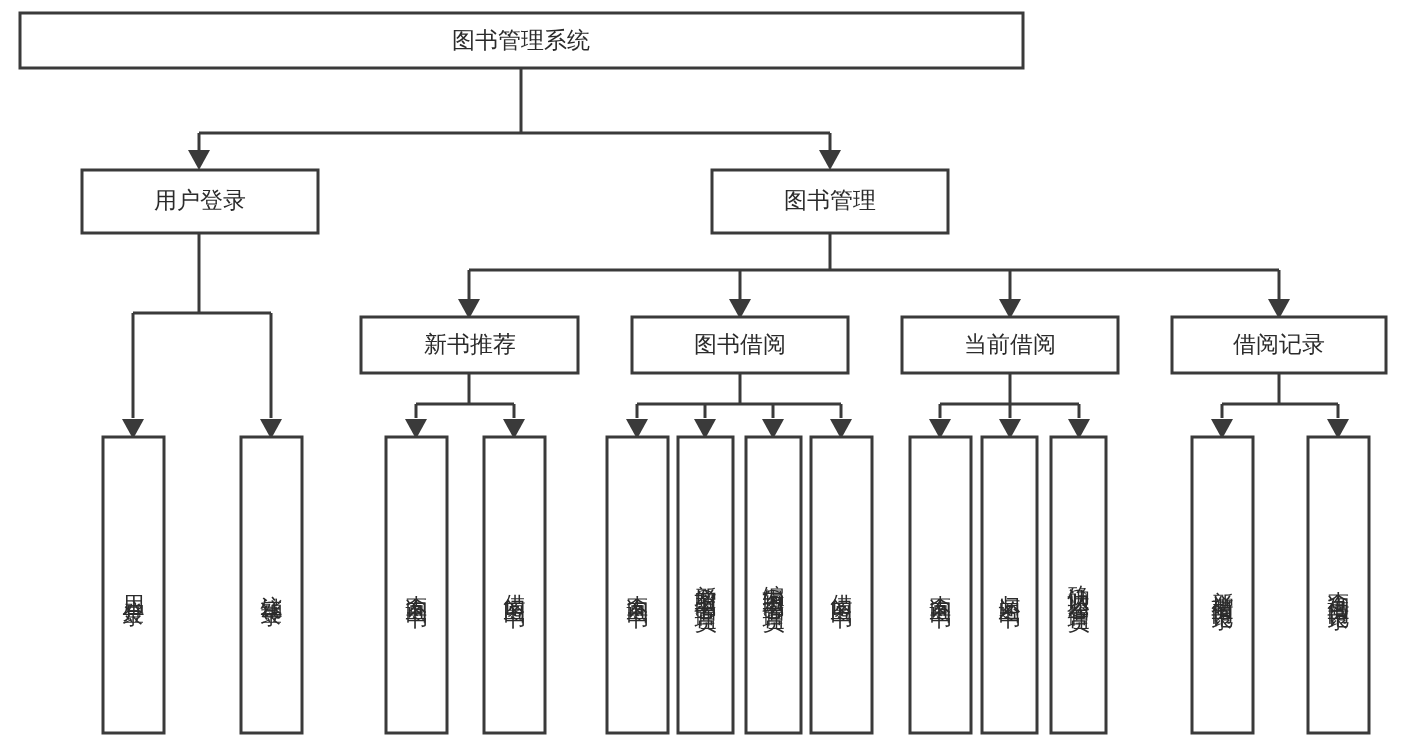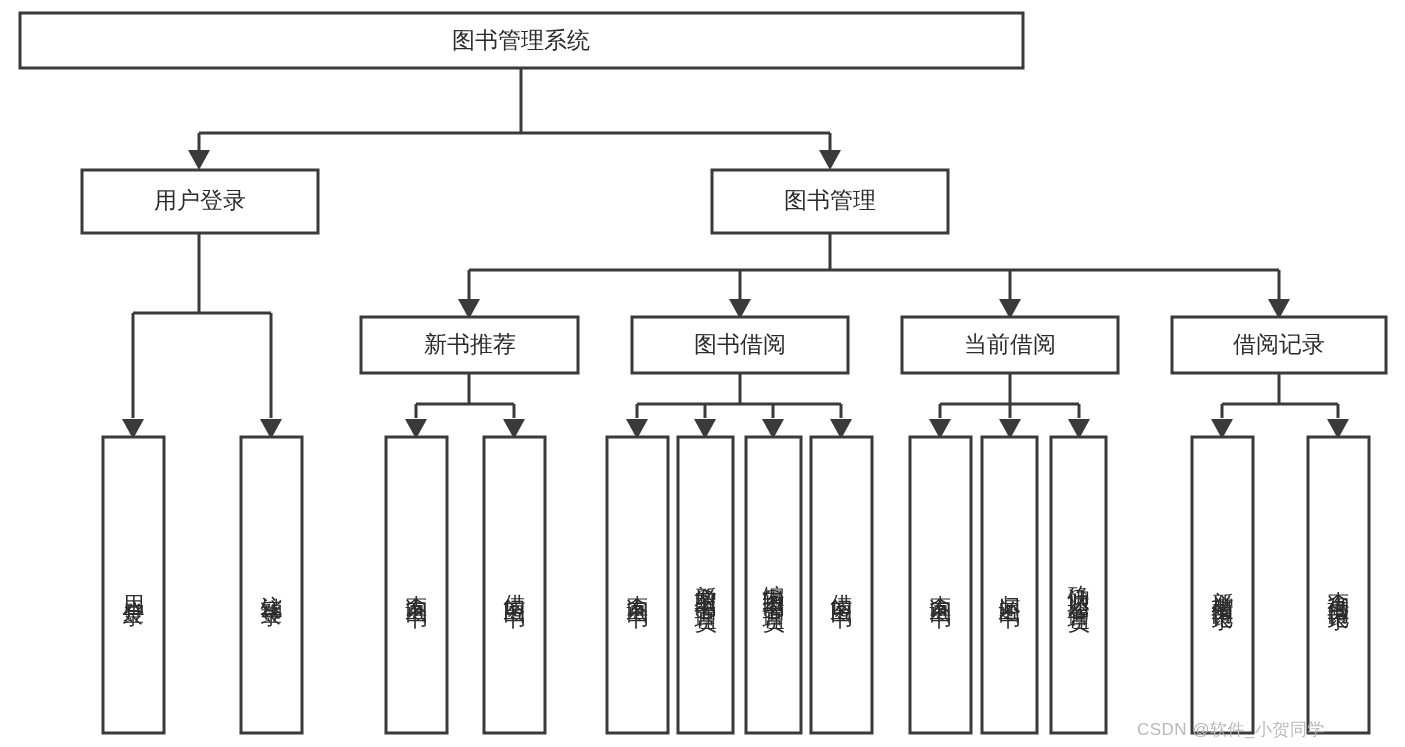--- a/index.html
+++ b/index.html
@@ -254,14 +254,13 @@
         <span style="writing-mode: vertical-rl; text-orientation: upright; font-family: &quot;Liberation Sans&quot;, &quot;DejaVu Sans&quot;, sans-serif; font-size: 22px; line-height: 1; letter-spacing: 4px; color: rgb(43, 43, 43); white-space: nowrap;">确认归还（管理员）</span>
       </div>
       <div style="position: absolute; left: 1192px; top: 437px; width: 61px; height: 296px; display: flex; align-items: center; justify-content: center; pointer-events: none;">
         <span style="writing-mode: vertical-rl; text-orientation: upright; font-family: &quot;Liberation Sans&quot;, &quot;DejaVu Sans&quot;, sans-serif; font-size: 22px; line-height: 1; letter-spacing: 4px; color: rgb(43, 43, 43); white-space: nowrap;">新增借阅记录</span>
       </div>
       <div style="position: absolute; left: 1308px; top: 437px; width: 61px; height: 296px; display: flex; align-items: center; justify-content: center; pointer-events: none;">
         <span style="writing-mode: vertical-rl; text-orientation: upright; font-family: &quot;Liberation Sans&quot;, &quot;DejaVu Sans&quot;, sans-serif; font-size: 22px; line-height: 1; letter-spacing: 4px; color: rgb(43, 43, 43); white-space: nowrap;">查询借阅记录</span>
       </div>
     </div>
 
-  <div class="watermark">CSDN @软件_小贺同学</div>
 </div>
 
 </body></html>

